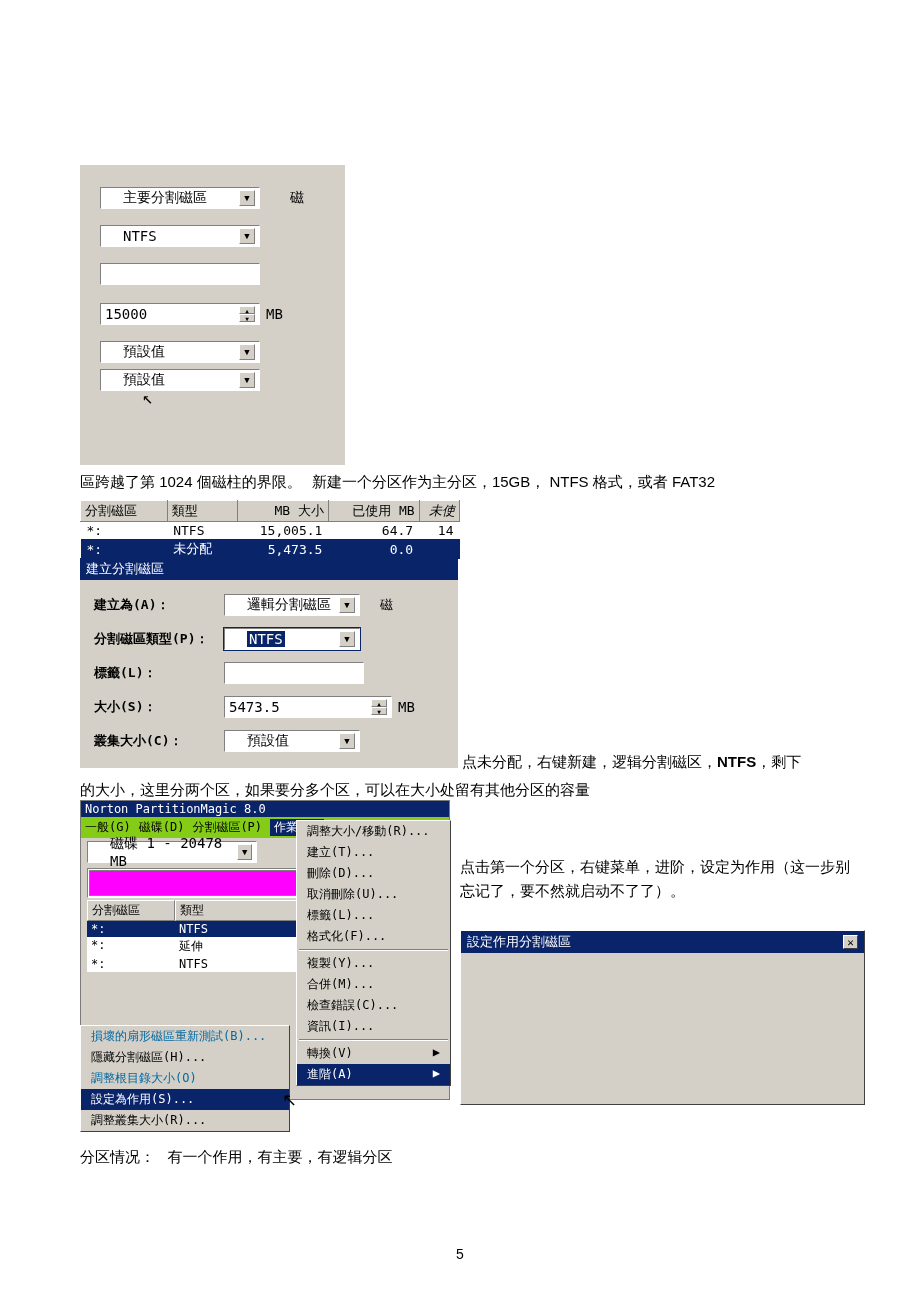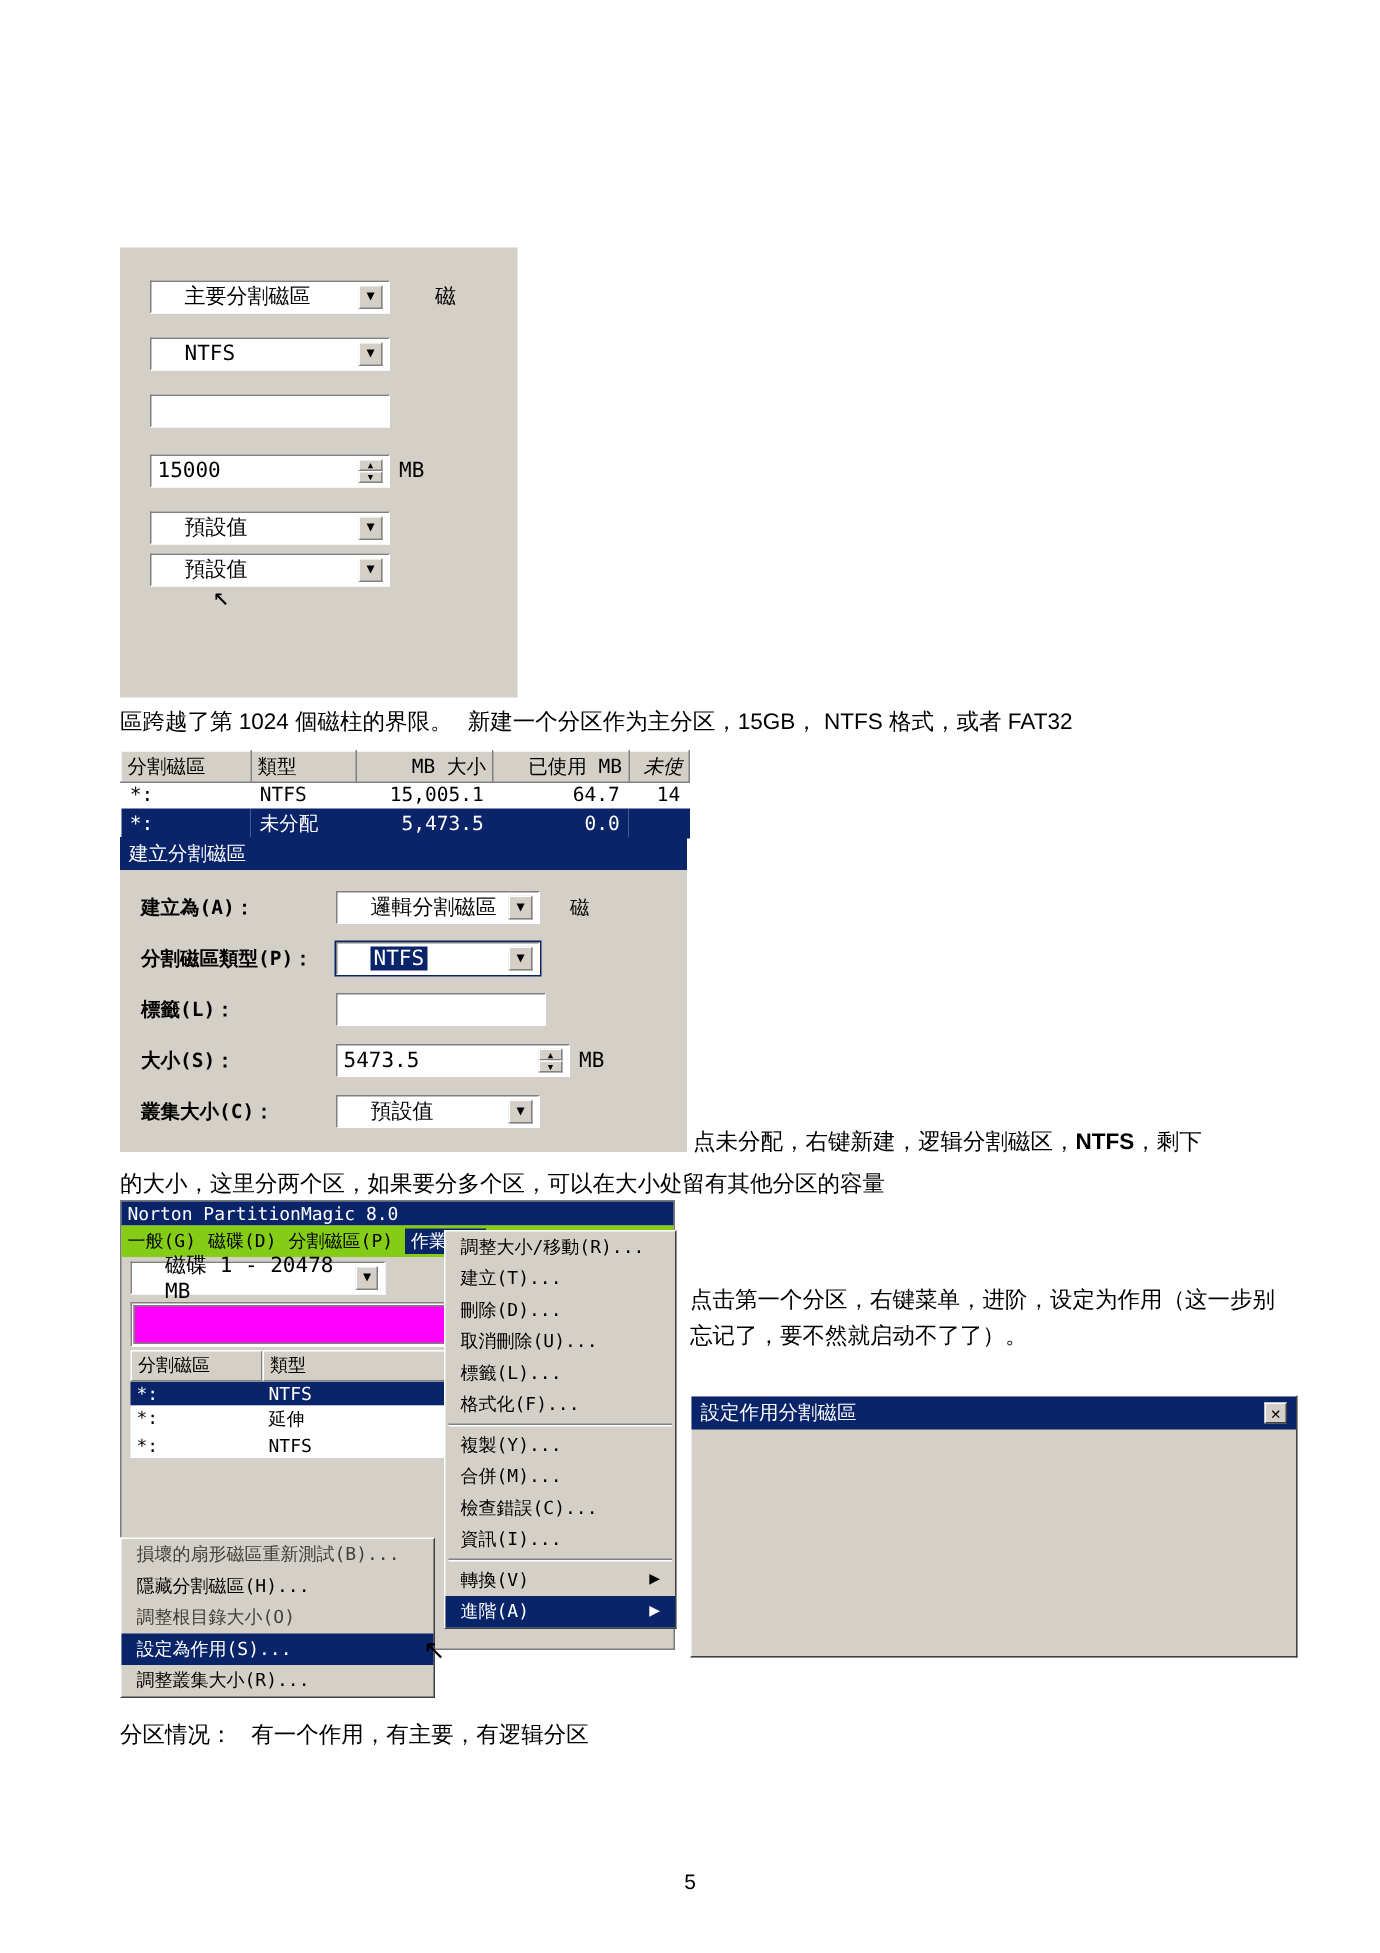--- a/index.html
+++ b/index.html
@@ -219,21 +219,21 @@
     left: 80px; top: 1025px;
     width: 210px;
     background:#d4d0c8;
     border-top:1px solid #fff; border-left:1px solid #fff;
     border-bottom:1px solid #404040; border-right:1px solid #404040;
     font-family:"SimSun",monospace;
     font-size:12px;
     z-index: 6;
   }
   .context-menu .citem { padding:2px 10px; }
-  .context-menu .citem.dis { color:#404040; }
+  .context-menu .citem.dis { color:#0369a1; }
   .context-menu .citem.sel { background:#0a246a; color:#fff; }
 
   .set-active-dlg {
     position: absolute;
     left: 460px; top: 930px;
     width: 405px; height: 175px;
     background:#d4d0c8;
     font-family:"SimSun",monospace;
     font-size:13px;
     border-top:1px solid #fff; border-left:1px solid #fff;
@@ -365,21 +365,21 @@
         </div>
       </div>
       <div class="frow">
         <div class="flabel"><span>標籤(L)：</span></div>
         <div class="sunken-field" style="width:140px;">
           <span></span>
         </div>
       </div>
       <div class="frow">
         <div class="flabel"><span>大小(S)：</span></div>
-        <div class="sunken-field spinner" style="width:156px;">
+        <div class="sunken-field spinner" style="width:168px;">
           <span>5473.5</span>
           <div class="spin-btns">
             <div class="spin-btn">▲</div>
             <div class="spin-btn">▼</div>
           </div>
         </div>
         <span class="unit-lbl">MB</span>
       </div>
       <div class="frow" style="margin-bottom:0;">
         <div class="flabel"><span>叢集大小(C)：</span></div>

